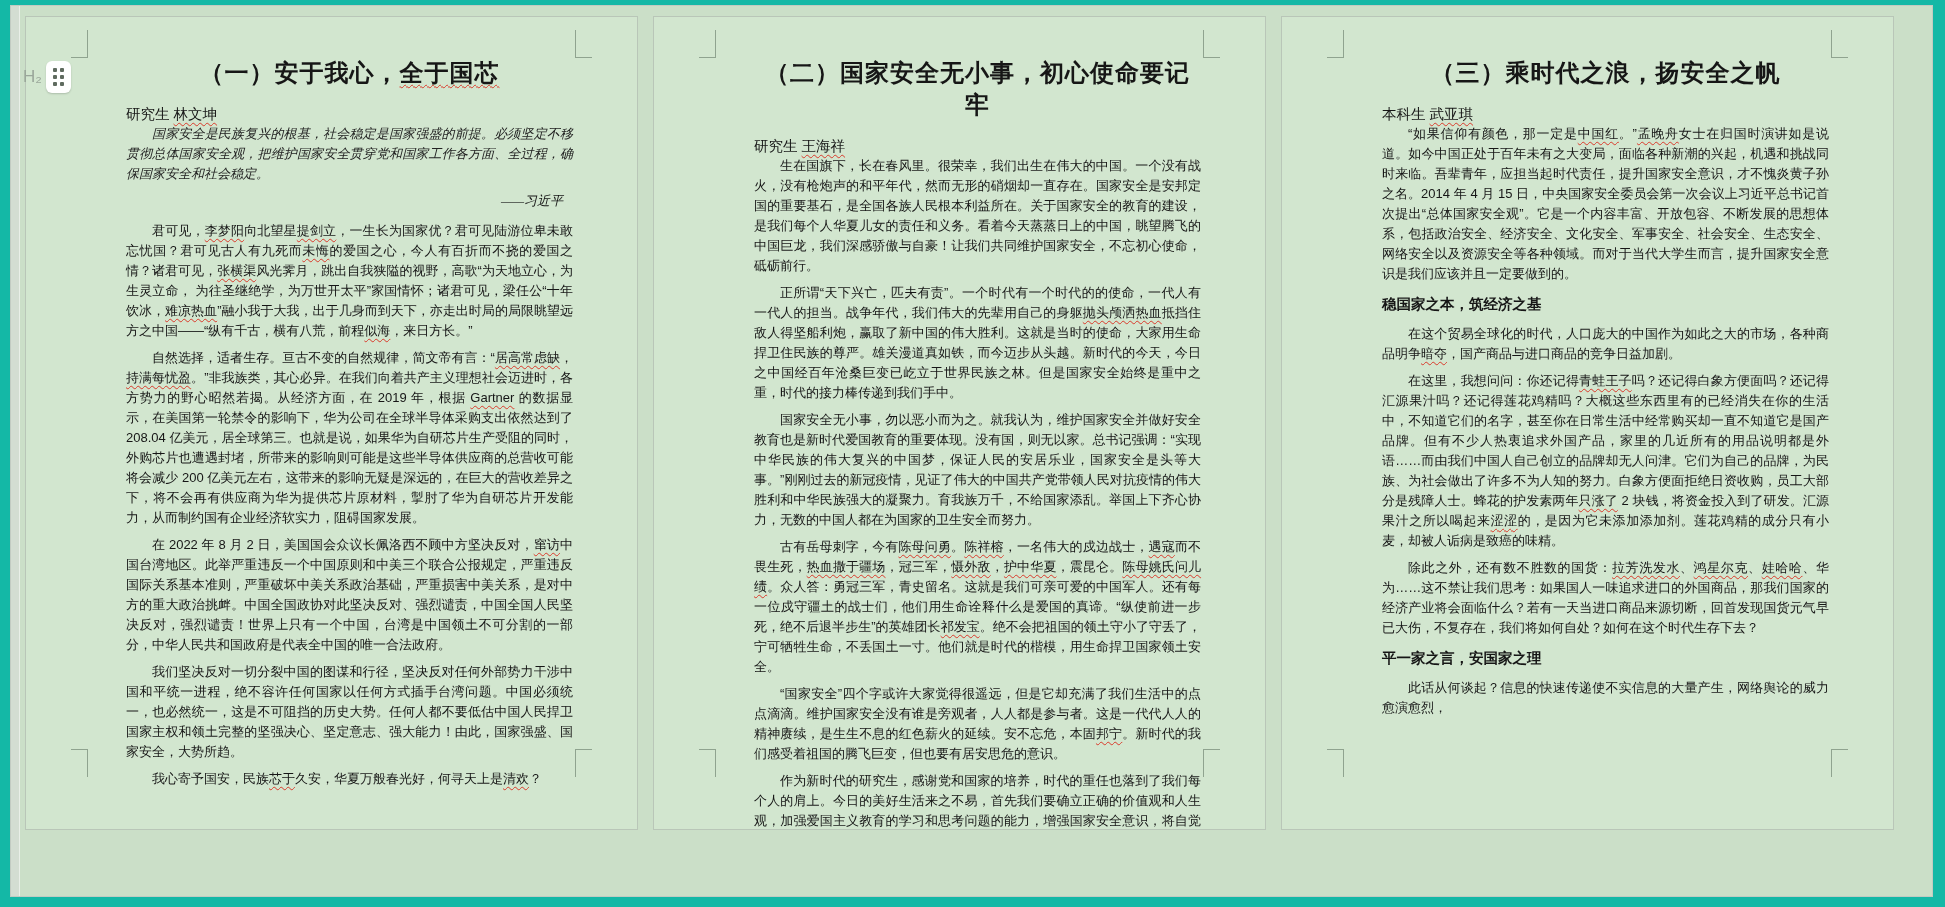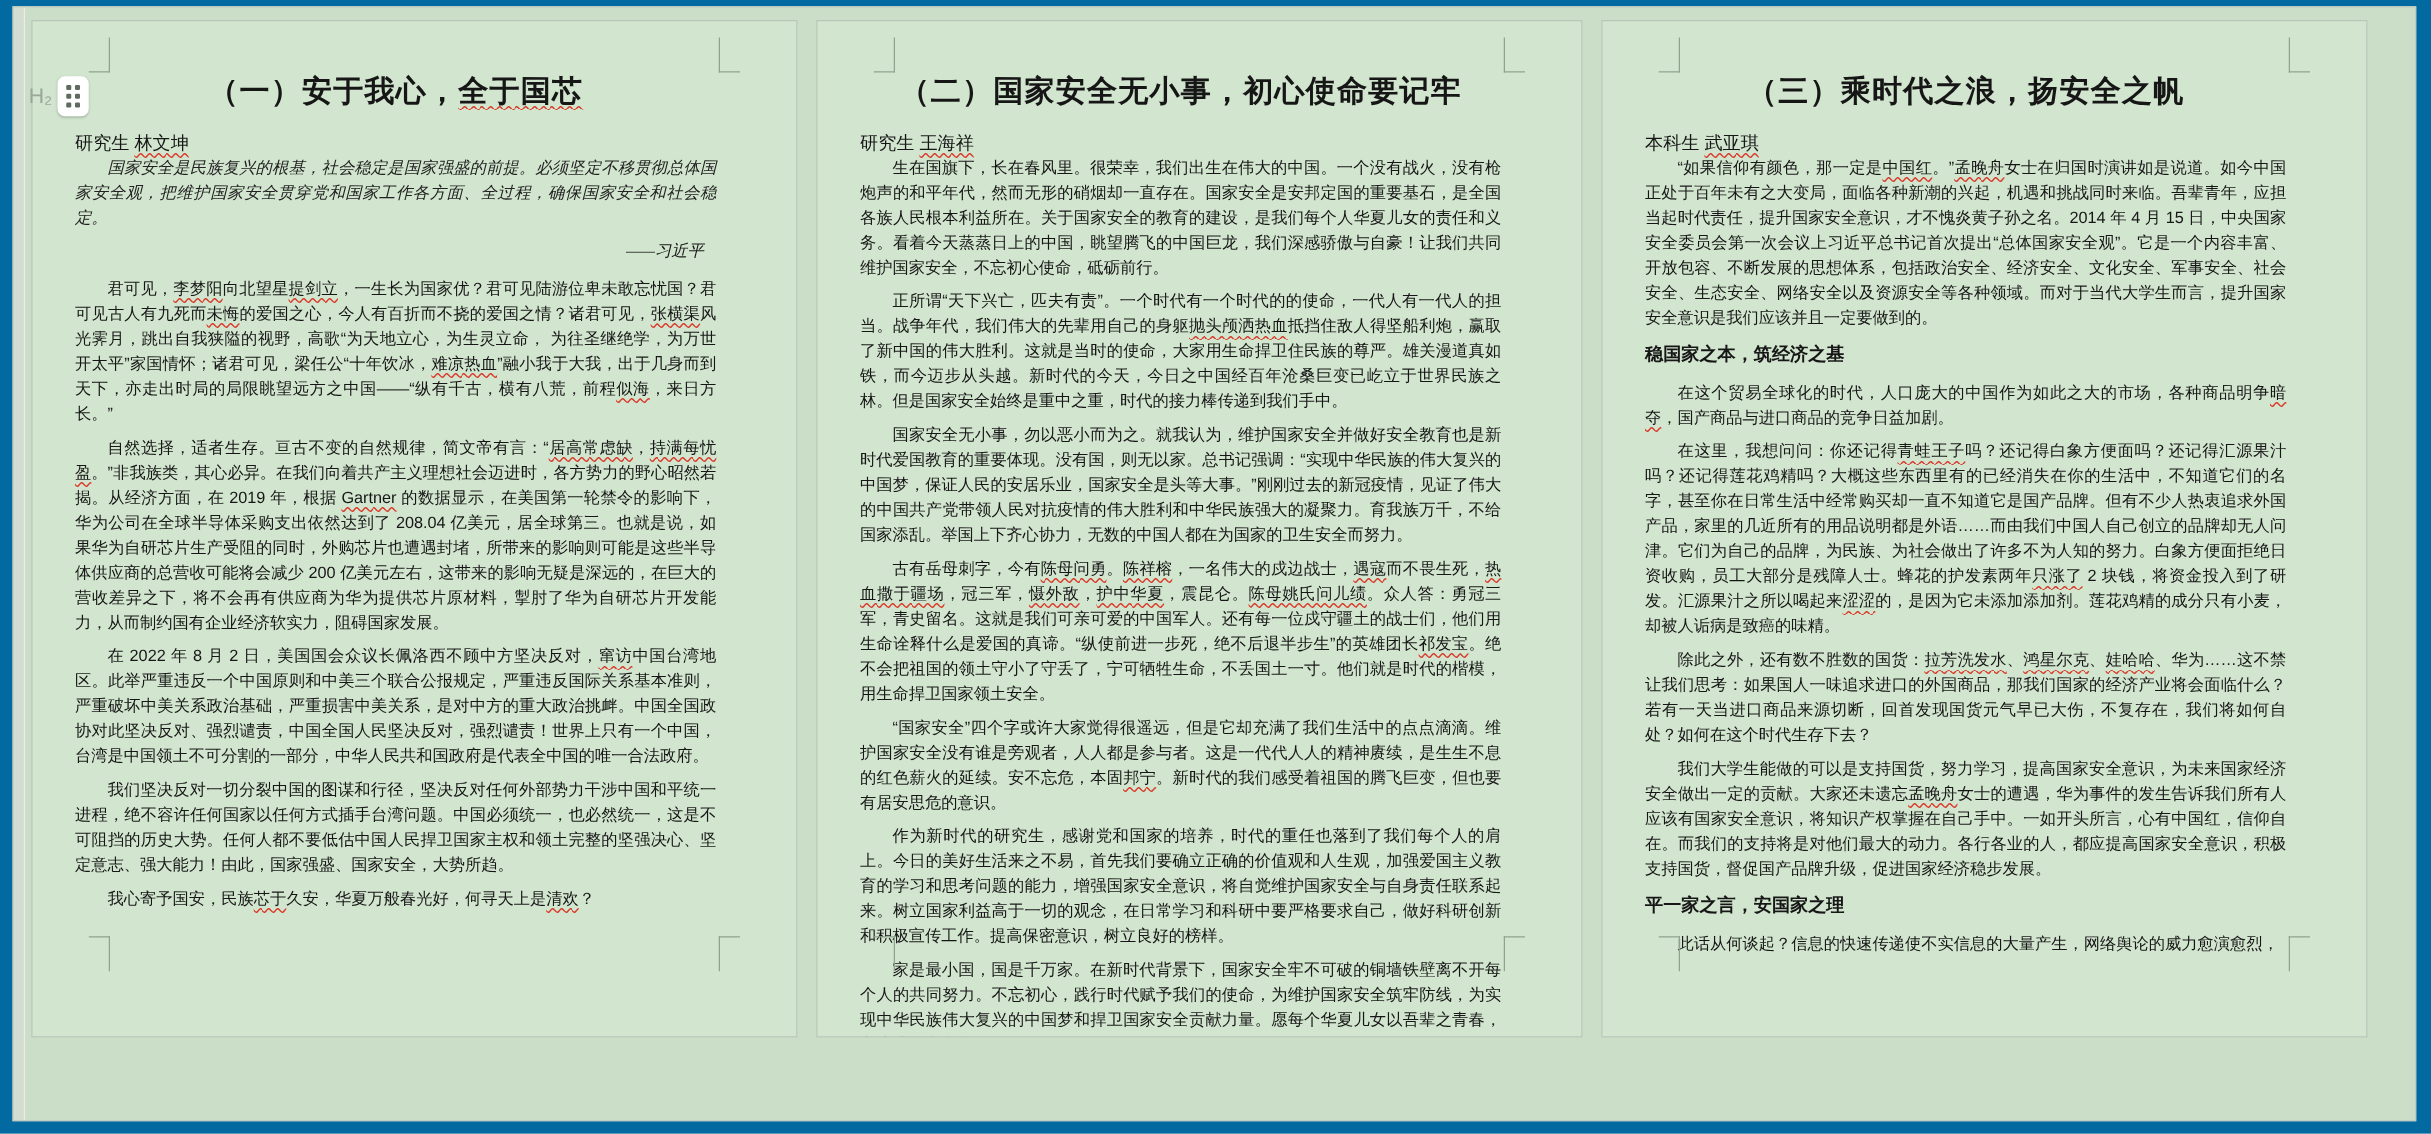--- a/index.html
+++ b/index.html
@@ -5,21 +5,21 @@
   * { margin: 0; padding: 0; box-sizing: border-box; }
   html, body { width: 1945px; height: 907px; overflow: hidden; }
   body {
     font-family: "Liberation Sans", "DejaVu Sans", sans-serif;
     background: #d7dcdf;
   }
   .app-frame {
     position: relative;
     width: 1945px; height: 907px;
     padding: 5px 12px 10px 10px;
-    background: #0369a1;
+    background: #14b8a6;
   }
   .doc-canvas {
     position: relative;
     width: 100%; height: 100%;
     background: #cbdfc8;
     border: 1px solid #c2cbc2;
     display: flex;
     gap: 15px;
     padding: 10px 0 0 14px;
     overflow: hidden;
@@ -29,21 +29,21 @@
     background: #d3ddd2;
     border-right: 1px solid #e9efe8;
   }
   .page {
     position: relative;
     width: 613px;
     height: 814px;
     flex: 0 0 auto;
     background: #d2e6cf;
     border: 1px solid #b9c6b8;
-    padding: 40px 64px 0 34px;
+    padding: 40px 64px 0 100px;
     color: #161616;
     overflow: hidden;
   }
   
   .crop { position: absolute; width: 17px; height: 28px; pointer-events: none; }
   .crop.tl { left: 45px; top: 13px;  border-right: 1px solid #8fa38f; border-bottom: 1px solid #8fa38f; }
   .crop.tr { right: 45px; top: 13px; border-left: 1px solid #8fa38f;  border-bottom: 1px solid #8fa38f; }
   .crop.bl { left: 45px; bottom: 52px;  border-right: 1px solid #8fa38f; border-top: 1px solid #8fa38f; }
   .crop.br { right: 45px; bottom: 52px; border-left: 1px solid #8fa38f;  border-top: 1px solid #8fa38f; }
 
@@ -184,19 +184,18 @@
       <span class="crop bl"></span>
       <span class="crop br"></span>
       <h1 class="page-title">（三）乘时代之浪，扬安全之帆</h1>
       <div class="page-author">本科生 <span class="wavy">武亚琪</span></div>
       <div class="page-body">
           <p class="para body">“如果信仰有颜色，那一定是<span class="wavy">中国红</span>。”<span class="wavy">孟晚舟</span>女士在归国时演讲如是说道。如今中国正处于百年未有之大变局，面临各种新潮的兴起，机遇和挑战同时来临。吾辈青年，应担当起时代责任，提升国家安全意识，才不愧炎黄子孙之名。2014 年 4 月 15 日，中央国家安全委员会第一次会议上习近平总书记首次提出“总体国家安全观”。它是一个内容丰富、开放包容、不断发展的思想体系，包括政治安全、经济安全、文化安全、军事安全、社会安全、生态安全、网络安全以及资源安全等各种领域。而对于当代大学生而言，提升国家安全意识是我们应该并且一定要做到的。</p>
           <p class="para subheading">稳国家之本，筑经济之基</p>
           <p class="para body">在这个贸易全球化的时代，人口庞大的中国作为如此之大的市场，各种商品明争<span class="wavy">暗夺</span>，国产商品与进口商品的竞争日益加剧。</p>
           <p class="para body">在这里，我想问问：你还记得<span class="wavy">青蛙王子</span>吗？还记得白象方便面吗？还记得汇源果汁吗？还记得莲花鸡精吗？大概这些东西里有的已经消失在你的生活中，不知道它们的名字，甚至你在日常生活中经常购买却一直不知道它是国产品牌。但有不少人热衷追求外国产品，家里的几近所有的用品说明都是外语……而由我们中国人自己创立的品牌却无人问津。它们为自己的品牌，为民族、为社会做出了许多不为人知的努力。白象方便面拒绝日资收购，员工大部分是残障人士。蜂花的护发素两年<span class="wavy">只涨了</span> 2 块钱，将资金投入到了研发。汇源果汁之所以喝起来<span class="wavy">涩涩</span>的，是因为它未添加添加剂。莲花鸡精的成分只有小麦，却被人诟病是致癌的味精。</p>
           <p class="para body">除此之外，还有数不胜数的国货：<span class="wavy">拉芳洗发水</span>、<span class="wavy">鸿星尔克</span>、<span class="wavy">娃哈哈</span>、华为……这不禁让我们思考：如果国人一味追求进口的外国商品，那我们国家的经济产业将会面临什么？若有一天当进口商品来源切断，回首发现国货元气早已大伤，不复存在，我们将如何自处？如何在这个时代生存下去？</p>
-          <p class="para body">我们大学生能做的可以是支持国货，努力学习，提高国家安全意识，为未来国家经济安全做出一定的贡献。大家还未遗忘<span class="wavy">孟晚舟</span>女士的遭遇，华为事件的发生告诉我们所有人应该有国家安全意识，将知识产权掌握在自己手中。一如开头所言，心有中国红，信仰自在。而我们的支持将是对他们最大的动力。各行各业的人，都应提高国家安全意识，积极支持国货，督促国产品牌升级，促进国家经济稳步发展。</p>
           <p class="para subheading">平一家之言，安国家之理</p>
           <p class="para body">此话从何谈起？信息的快速传递使不实信息的大量产生，网络舆论的威力愈演愈烈，</p>
         </div>
     </article>
   </div>
 </div>
 
 </body></html>

